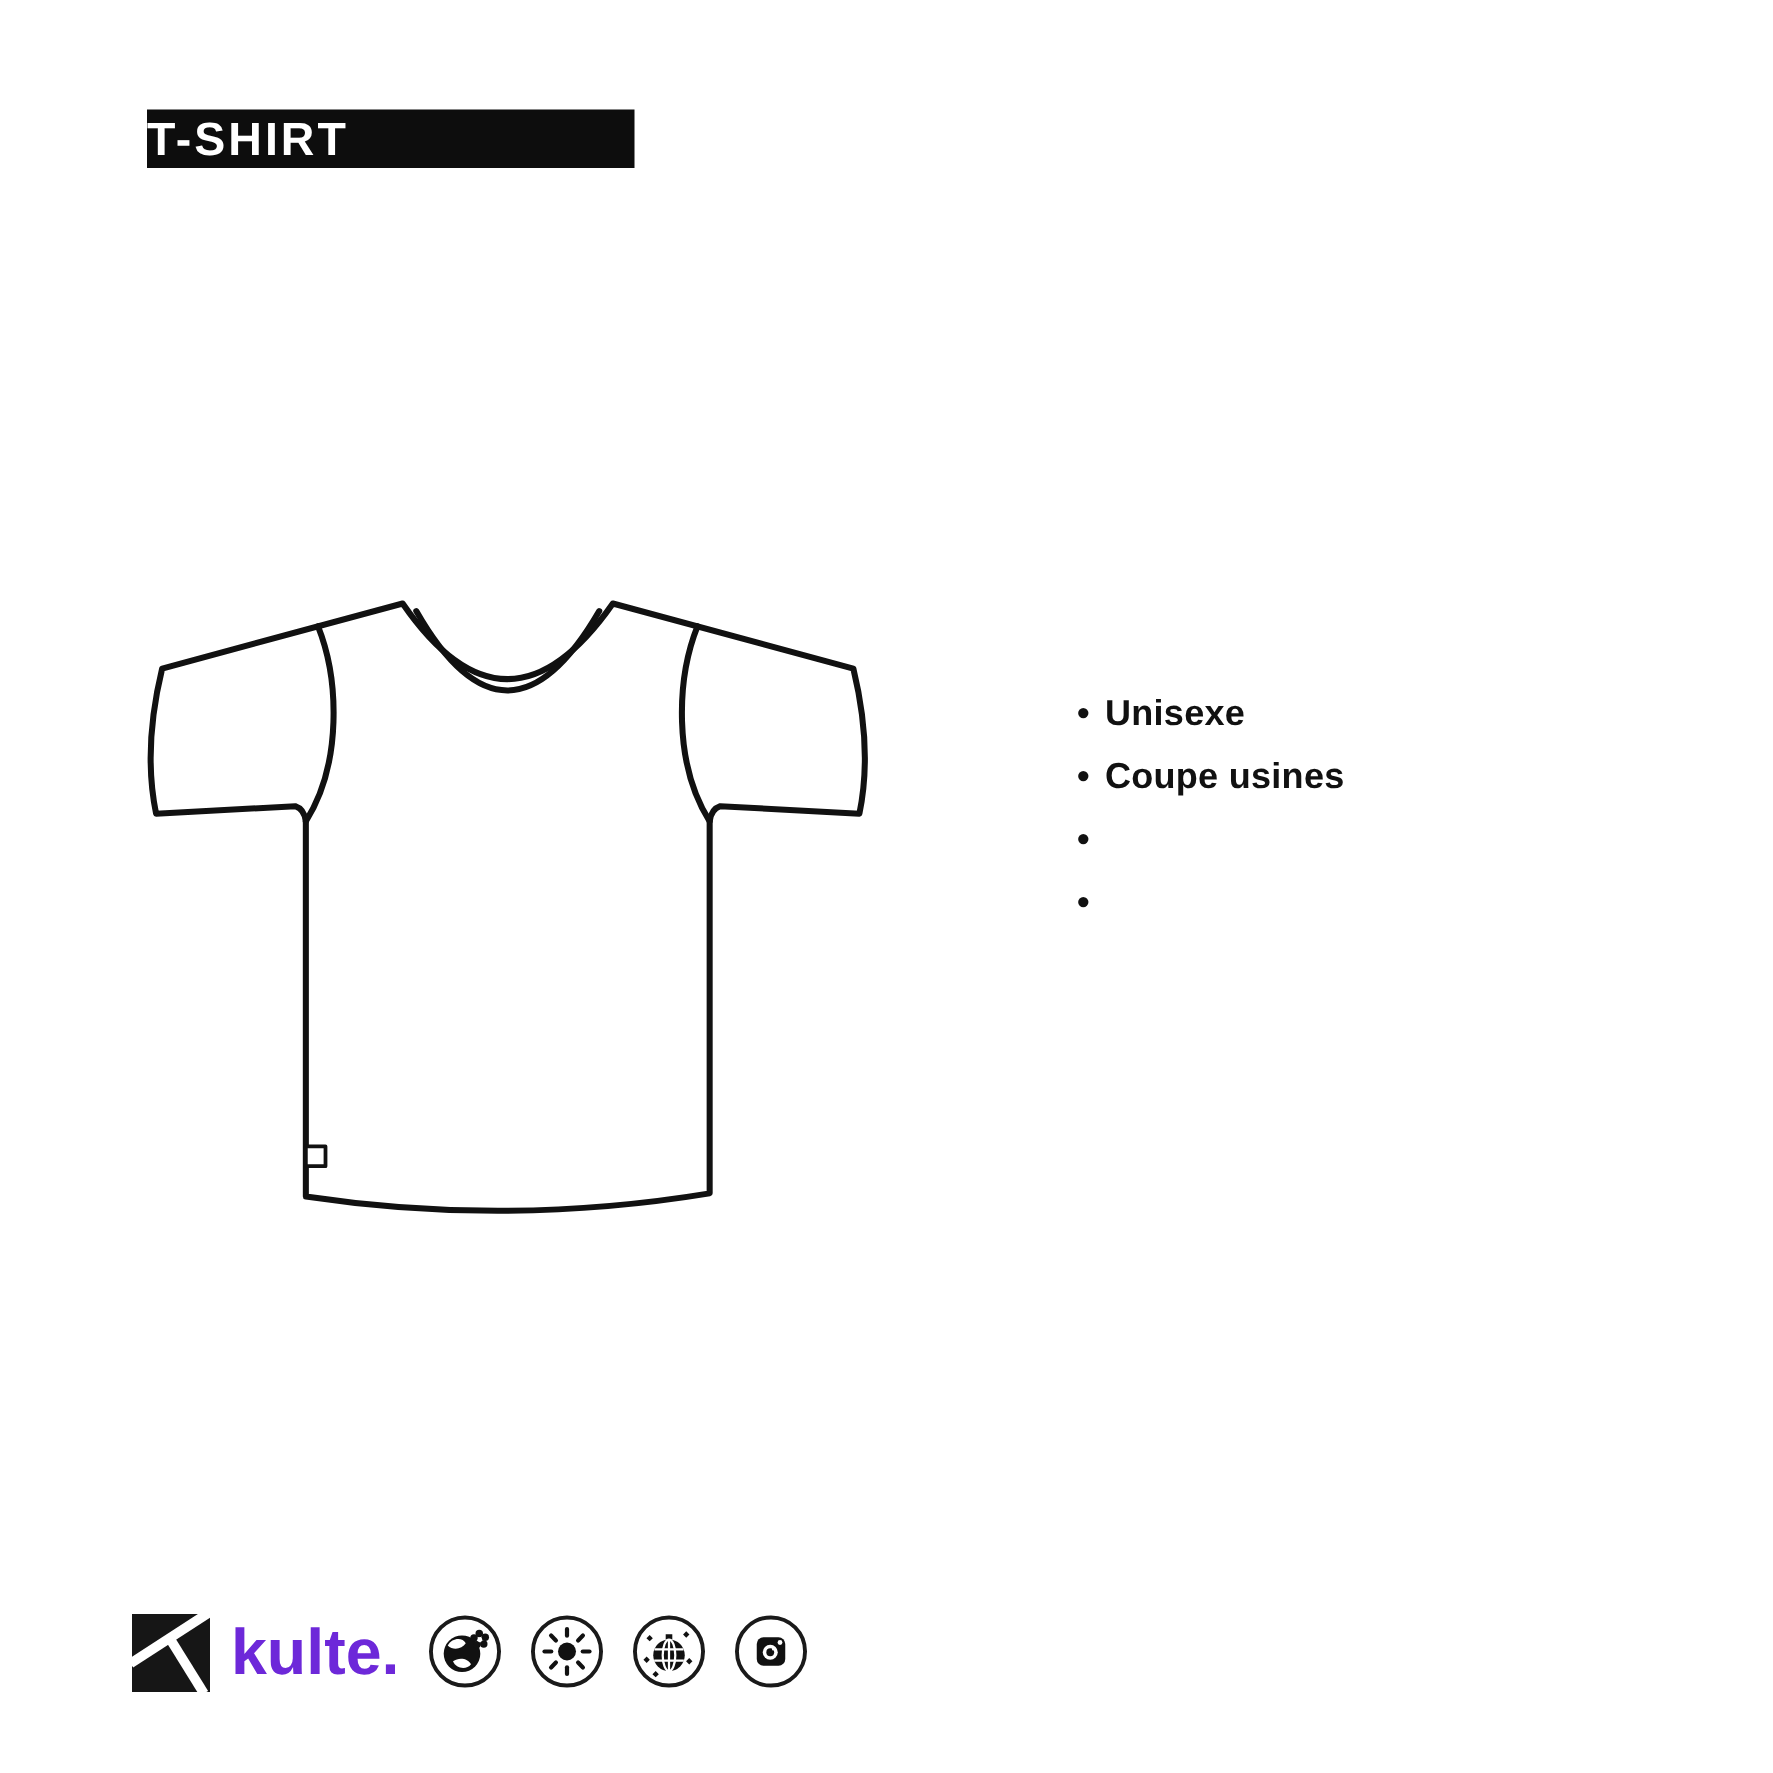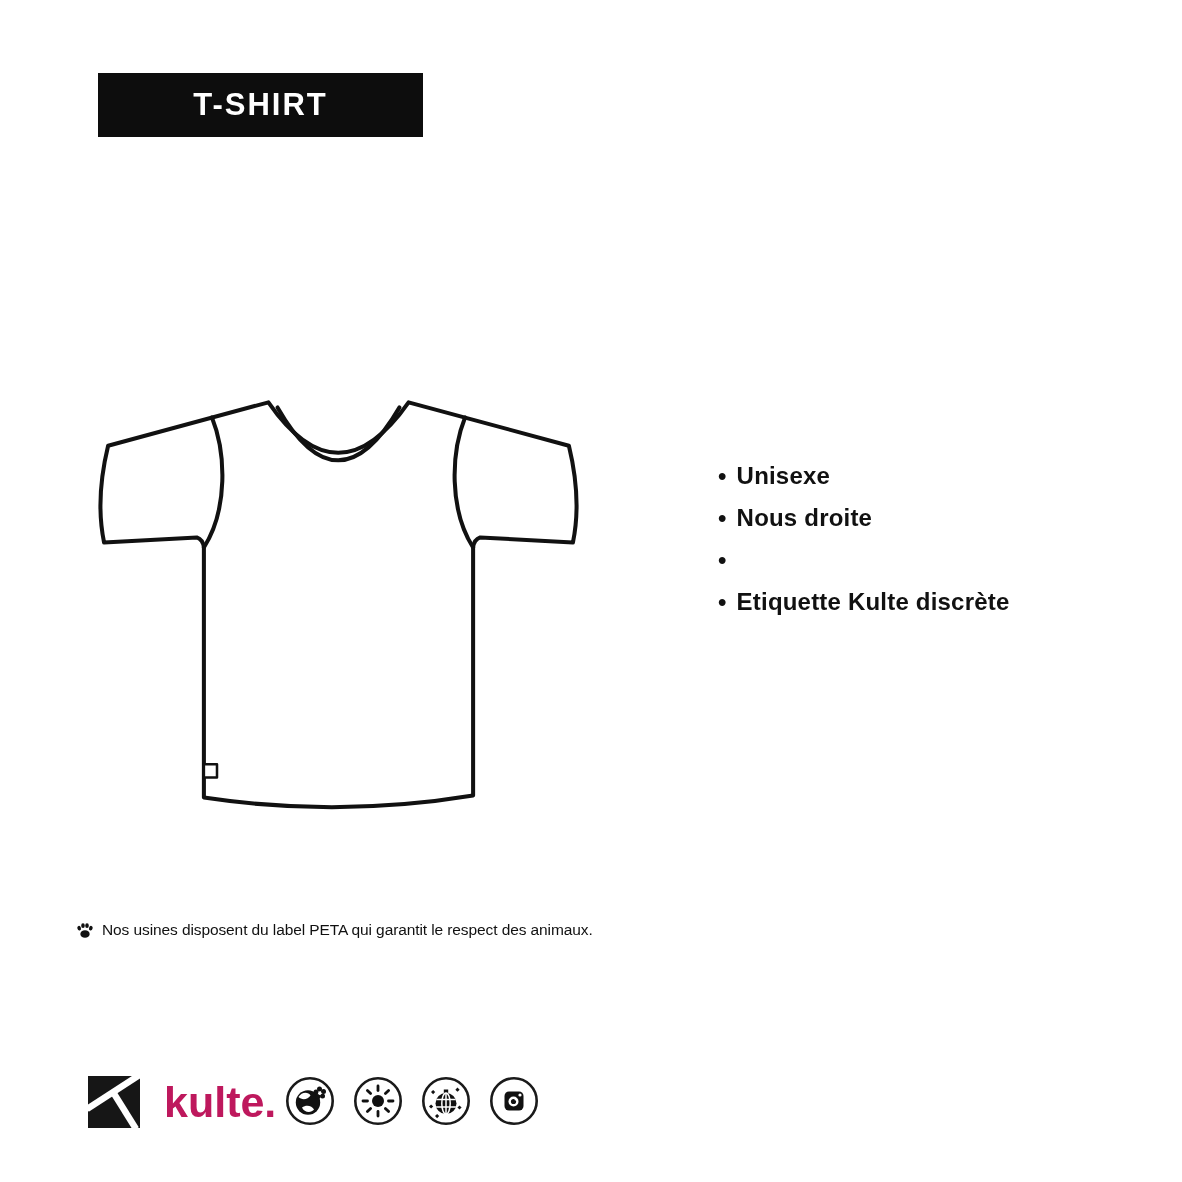--- a/index.html
+++ b/index.html
@@ -2,22 +2,22 @@
 <html><head>
 <meta charset="utf-8">
 <style>
   html,body { margin:0; padding:0; background:#ffffff; }
   .page {
     position:relative; width:1182px; height:1182px; background:#ffffff;
     font-family:"Liberation Sans", sans-serif; color:#111111; overflow:hidden;
   }
   
   .banner {
-    position:absolute; left:98px; top:73px; width:325px; height:64px;
-    background:#0d0d0d; display:flex; align-items:center; justify-content:center;
+    position:absolute; left:98px; top:73px; width:325px; height:39px;
+    background:#0d0d0d; display:flex; align-items:center; 
   }
   .banner span {
     color:#ffffff; font-size:31px; font-weight:700; letter-spacing:2px;
   }
   
   .shirt { position:absolute; left:95px; top:390px; }
   
   .features {
     position:absolute; left:718px; top:462px; list-style:none; margin:0; padding:0;
   }
@@ -26,21 +26,21 @@
     font-size:24px; font-weight:700; color:#111111; letter-spacing:0.2px;
   }
   .features .dot { font-size:24px; }
   
   .notes { position:absolute; left:76px; top:918px; }
   .note { display:flex; align-items:center; gap:8px; height:24.5px; }
   .note .txt { font-size:15.5px; color:#111111; letter-spacing:-0.1px; }
   .note svg { flex:0 0 auto; }
   
   .footer { position:absolute; left:88px; top:1074px; height:56px; display:flex; align-items:center; }
-  .brand { margin-left:24px; font-size:43px; font-weight:700; color:#be185d; letter-spacing:0; }
+  .brand { margin-left:14px; font-size:43px; font-weight:700; color:#6d28d9; letter-spacing:0; }
   .social { position:absolute; left:285px; top:1076px; display:flex; gap:18px; }
 </style>
 </head>
 <body>
 
 <div class="page">
 
   <div class="banner">
     <span>T-SHIRT</span>
   </div>
@@ -57,44 +57,31 @@
     </g>
   </svg>
 
   <ul class="features">
     <li>
       <span class="dot">•</span>
       <span>Unisexe</span>
     </li>
     <li>
       <span class="dot">•</span>
-      <span>Nous droite</span>
+      <span>Coupe usines</span>
     </li>
     <li>
       <span class="dot">•</span>
     </li>
     <li>
       <span class="dot">•</span>
-      <span>Etiquette Kulte discrète</span>
     </li>
   </ul>
 
   <div class="notes">
-    <div class="note">
-      <svg width="18" height="18" viewBox="0 0 17 17">
-        <g fill="#111111">
-          <ellipse cx="8.5" cy="12.3" rx="4.4" ry="3.6"></ellipse>
-          <ellipse cx="3" cy="6.8" rx="1.7" ry="2.2" transform="rotate(-18 3 6.8)"></ellipse>
-          <ellipse cx="6.6" cy="4.4" rx="1.7" ry="2.3"></ellipse>
-          <ellipse cx="10.4" cy="4.4" rx="1.7" ry="2.3"></ellipse>
-          <ellipse cx="14" cy="6.8" rx="1.7" ry="2.2" transform="rotate(18 14 6.8)"></ellipse>
-        </g>
-      </svg>
-      <span class="txt">Nos usines disposent du label PETA qui garantit le respect des animaux.</span>
-    </div>
   </div>
 
   <div class="footer">
     <svg width="52" height="52" viewBox="0 0 52 52">
       <rect x="0" y="0" width="52" height="52" fill="#161616"></rect>
       <g stroke="#ffffff" stroke-width="6.5" fill="none">
         <path d="M53,-2 L-1,33"></path>
         <path d="M25,16 L48,53"></path>
       </g>
     </svg>

